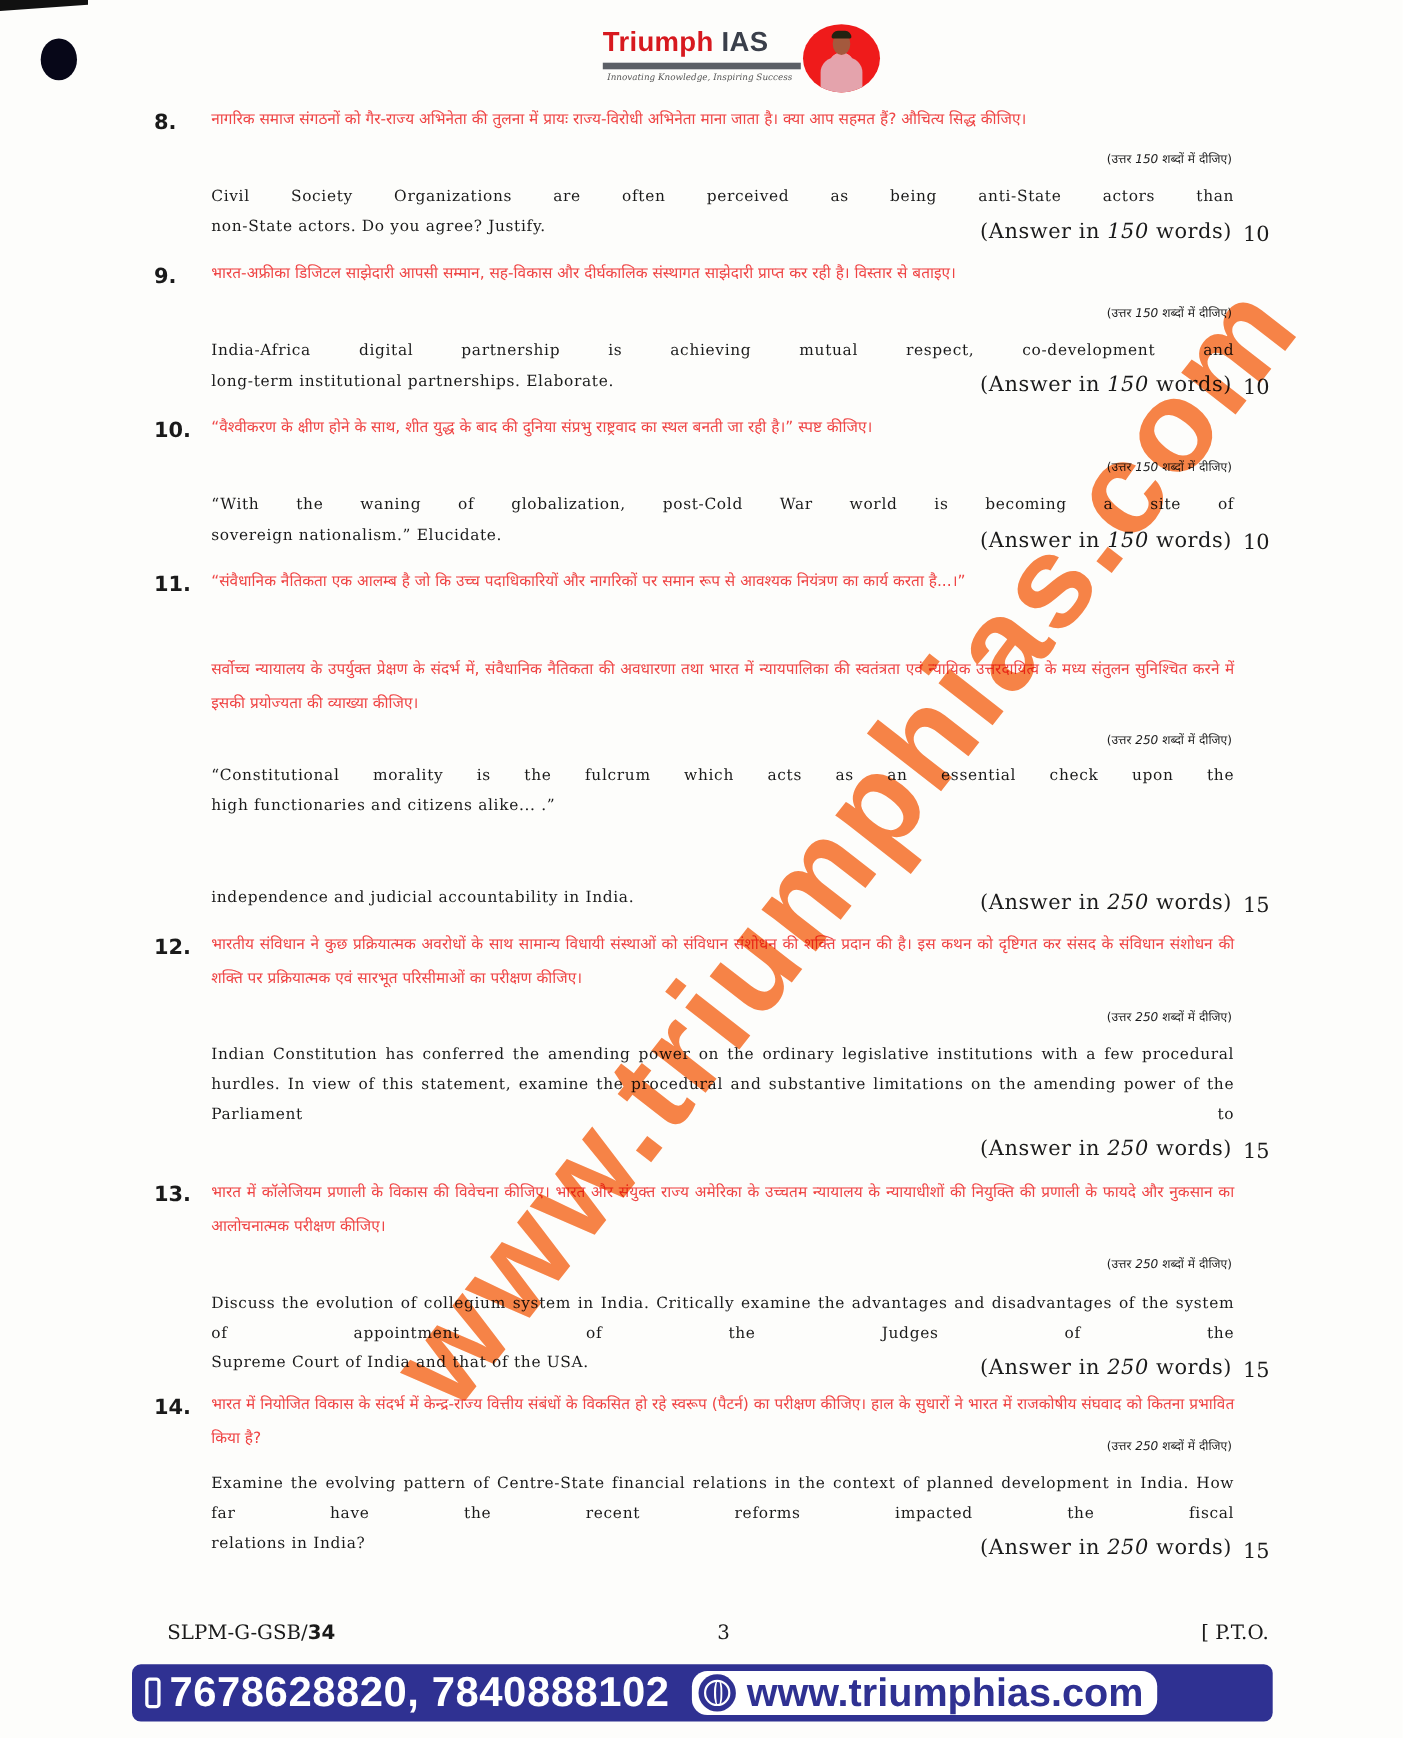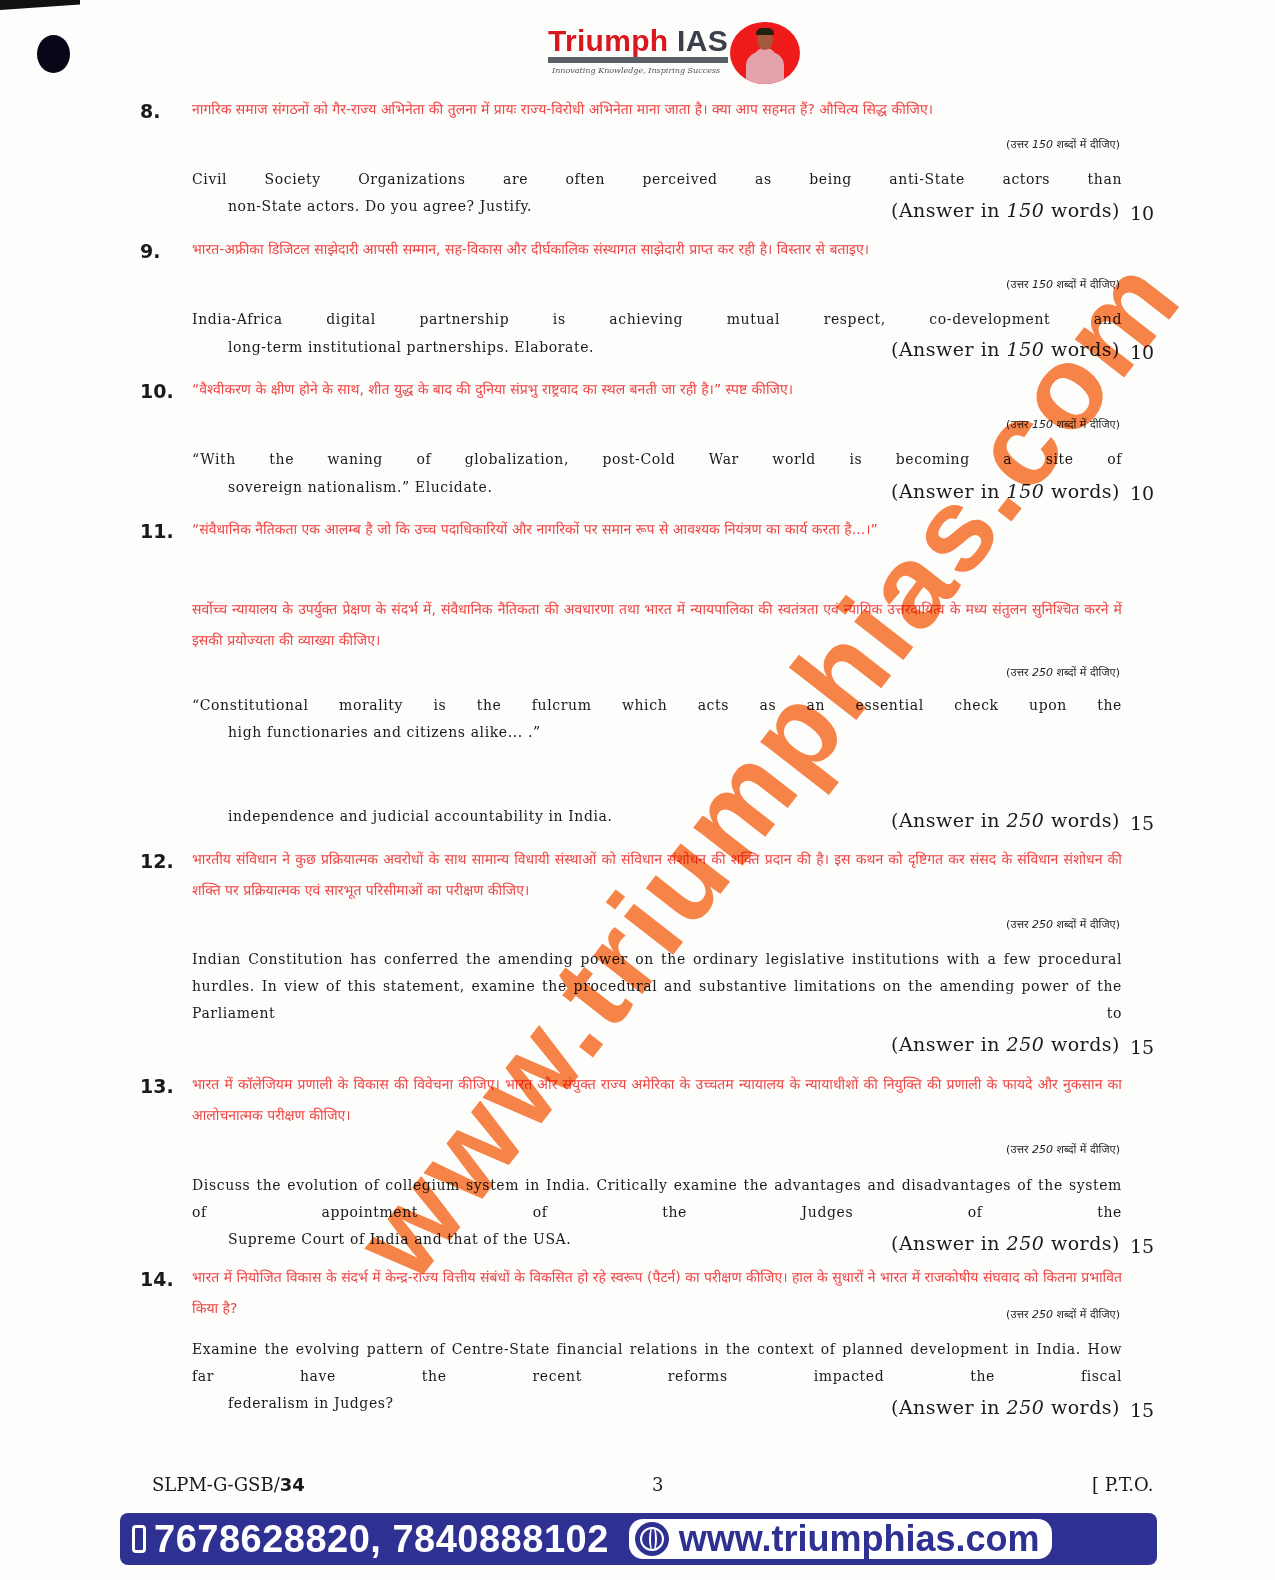--- a/index.html
+++ b/index.html
@@ -15,21 +15,21 @@
   .punch-hole {
     position: absolute; left: 37px; top: 35px; width: 33px; height: 38px;
     border-radius: 50%; background: #070718;
   }
   .logo {
     position: absolute; left: 548px; top: 22px; width: 252px; height: 62px;
   }
   .logo-text {
     position: absolute; left: 0; top: 2px;
     font-family: "Liberation Sans", sans-serif; font-weight: bold;
-    font-size: 30px; letter-spacing: 0.3px;
+    font-size: 25px; letter-spacing: 0.3px;
   }
   .logo-text .r { color: #d7191f; }
   .logo-text .d { color: #3a3f4a; }
   .logo-bar {
     position: absolute; left: 0; top: 35px; width: 180px; height: 6px;
     background: #5b5f66;
   }
   .logo-tag {
     position: absolute; left: 4px; top: 44px; font-size: 8px; font-style: italic;
     color: #555; font-family: "DejaVu Serif", serif; white-space: nowrap;
@@ -68,21 +68,21 @@
     position: absolute; right: 50px; font-family: "DejaVu Sans", sans-serif;
     font-size: 11px; color: #1c1c1c; white-space: nowrap;
   }
   .hindi-limit i, .eng-limit i { font-style: italic; }
   .eng {
     position: absolute; left: 52px; width: 930px;
     font-family: "DejaVu Serif", serif; font-size: 14px; line-height: 27px;
     text-align: justify; text-align-last: justify; letter-spacing: 0.6px;
     color: #1a1a1a;
   }
-  .eng.last-left { text-align-last: left; margin-left: 36px; }
+  .eng.last-left { text-align-last: left; }
   .eng-limit {
     position: absolute; right: 50px; font-family: "DejaVu Serif", serif;
     font-size: 19px; letter-spacing: 0.5px; white-space: nowrap;
   }
   .marks {
     position: absolute; right: 0; width: 40px; text-align: left;
     font-family: "DejaVu Serif", serif; font-size: 19px;
   }
 
   .watermark {
@@ -214,21 +214,21 @@
   <div class="eng last-left" style="top:151px;width:600px">Supreme Court of India and that of the USA.</div>
   <div class="eng-limit" style="top:157px"><span>(Answer in </span><i>250</i><span> words)</span></div>
   <div class="marks" style="top:160px">15</div>
 </div>
 
 <div class="q" style="top:1268px;height:160px">
   <div class="qnum">14.</div>
   <div class="hindi" style="top:-6px;text-align-last:left">भारत में नियोजित विकास के संदर्भ में केन्द्र-राज्य वित्तीय संबंधों के विकसित हो रहे स्वरूप (पैटर्न) का परीक्षण कीजिए। हाल के सुधारों ने भारत में राजकोषीय संघवाद को कितना प्रभावित किया है?</div>
   <div class="hindi-limit" style="top:38px"><span>(उत्तर </span><i>250</i><span> शब्दों में दीजिए)</span></div>
   <div class="eng" style="top:68px">Examine the evolving pattern of Centre-State financial relations in the context of planned development in India. How far have the recent reforms impacted the fiscal</div>
-  <div class="eng last-left" style="top:122px;width:600px">federalism in Judges?</div>
+  <div class="eng last-left" style="top:122px;width:600px">relations in India?</div>
   <div class="eng-limit" style="top:128px"><span>(Answer in </span><i>250</i><span> words)</span></div>
   <div class="marks" style="top:131px">15</div>
 </div>
 
 <div class="watermark">www.triumphias.com</div>
 
 <div class="footer-left"><span>SLPM-G-GSB/</span><b>34</b></div>
 <div class="footer-center">3</div>
 <div class="footer-right">[ P.T.O.</div>
 

